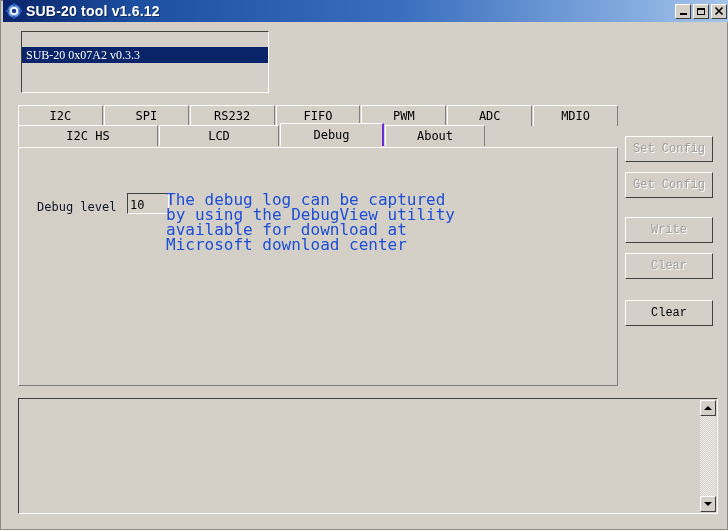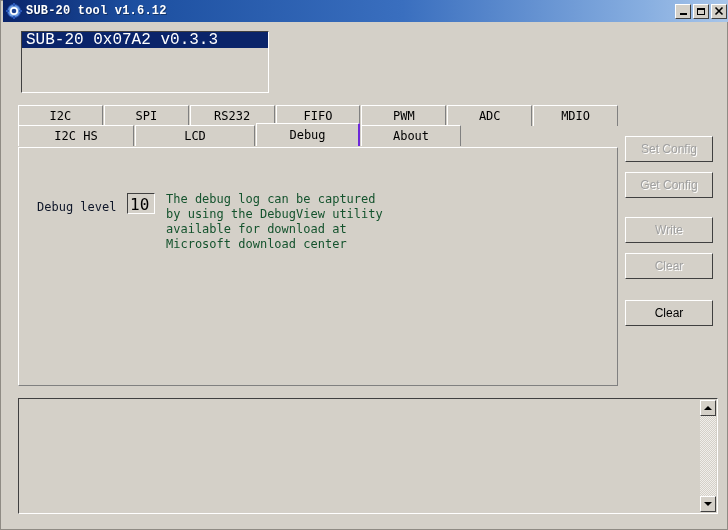--- a/index.html
+++ b/index.html
@@ -43,22 +43,22 @@
     box-sizing: border-box;
     padding-left: 3px;
   }
   #title-icon {
     width: 16px; height: 16px;
     margin-right: 4px;
     flex: 0 0 auto;
   }
   #title-text {
     color: #ffffff;
-    font-family: Liberation Mono, monospace;
-    font-size: 12px;
+    font-family: Liberation Sans, sans-serif;
+    font-size: 14px;
     font-weight: bold;
     letter-spacing: 0.2px;
     text-shadow: 1px 1px 0 rgba(0,0,0,0.35);
     white-space: nowrap;
     flex: 1 1 auto;
   }
   .title-btns {
     display: flex;
     gap: 2px;
     margin-right: 4px;
@@ -106,24 +106,25 @@
     border-left: 1px solid #404040;
     border-right: 1px solid #ffffff;
     border-bottom: 1px solid #ffffff;
     box-sizing: border-box;
     overflow: hidden;
   }
   .devitem {
     height: 16px;
     line-height: 16px;
     padding-left: 4px;
-    font-family: Liberation Mono, monospace;
-    font-size: 16px;
+    font-family: Liberation Serif, serif;
+    font-size: 12px;
     color: #000;
     white-space: nowrap;
+    margin-top: 15px;
   }
   .devitem.selected {
     background: #0a246a;
     color: #ffffff;
   }
 
   
   #tabstrip {
     position: absolute;
     left: 15px; top: 105px;
@@ -177,58 +178,58 @@
     position: absolute;
     left: 18px; top: 52px;
     font-family: "DejaVu Sans Mono", monospace;
     font-size: 12px;
     color: #0f172a;
     white-space: nowrap;
   }
   #dbg-input {
     position: absolute;
     left: 108px; top: 45px;
-    width: 28px; height: 21px;
+    width: 42px; height: 21px;
     background: #d4d0c8;
     border-top: 1px solid #404040;
     border-left: 1px solid #404040;
     border-right: 1px solid #ffffff;
     border-bottom: 1px solid #ffffff;
     box-sizing: border-box;
     font-family: "DejaVu Sans Mono", monospace;
-    font-size: 16px;
+    font-size: 12px;
     color: #000;
     padding: 2px 0 0 2px;
     outline: none;
   }
   #dbg-help {
     position: absolute;
     left: 147px; top: 44px;
     font-family: "DejaVu Sans Mono", monospace;
-    font-size: 12px;
+    font-size: 16px;
     line-height: 15px;
-    color: #14532d;
+    color: #1d4ed8;
     white-space: pre;
   }
 
   
   .sidebtn {
     position: absolute;
     left: 622px;
     width: 88px; height: 26px;
     background: #d4d0c8;
     border-top: 1px solid #ffffff;
     border-left: 1px solid #ffffff;
     border-right: 1px solid #404040;
     border-bottom: 1px solid #404040;
     box-sizing: border-box;
     display: flex;
     align-items: center;
     justify-content: center;
-    font-family: Liberation Sans, sans-serif;
+    font-family: Liberation Mono, monospace;
     font-size: 12px;
     color: #000;
   }
   .sidebtn.disabled {
     color: #a0a0a0;
     text-shadow: 1px 1px 0 #ffffff;
   }
 
   
   #logpanel {
@@ -327,21 +328,21 @@
     <div class="tabrow" id="tabrow1">
       <div class="tab">I2C</div>
       <div class="tab">SPI</div>
       <div class="tab">RS232</div>
       <div class="tab">FIFO</div>
       <div class="tab">PWM</div>
       <div class="tab">ADC</div>
       <div class="tab" style="margin-right:0">MDIO</div>
     </div>
     <div class="tabrow" id="tabrow2" style="margin-top:-1px">
-      <div class="tab" style="width:116px">I2C HS</div>
+      <div class="tab" style="width:140px">I2C HS</div>
       <div class="tab" style="width:120px">LCD</div>
       <div class="tab sel" style="width:104px">Debug</div>
       <div class="tab" style="width:100px;margin-right:0">About</div>
     </div>
   </div>
 
   <div id="tabpanel">
     <div id="dbg-label">Debug level</div>
     <input id="dbg-input" type="text" value="10" style="">
     <div id="dbg-help">The debug log can be captured

